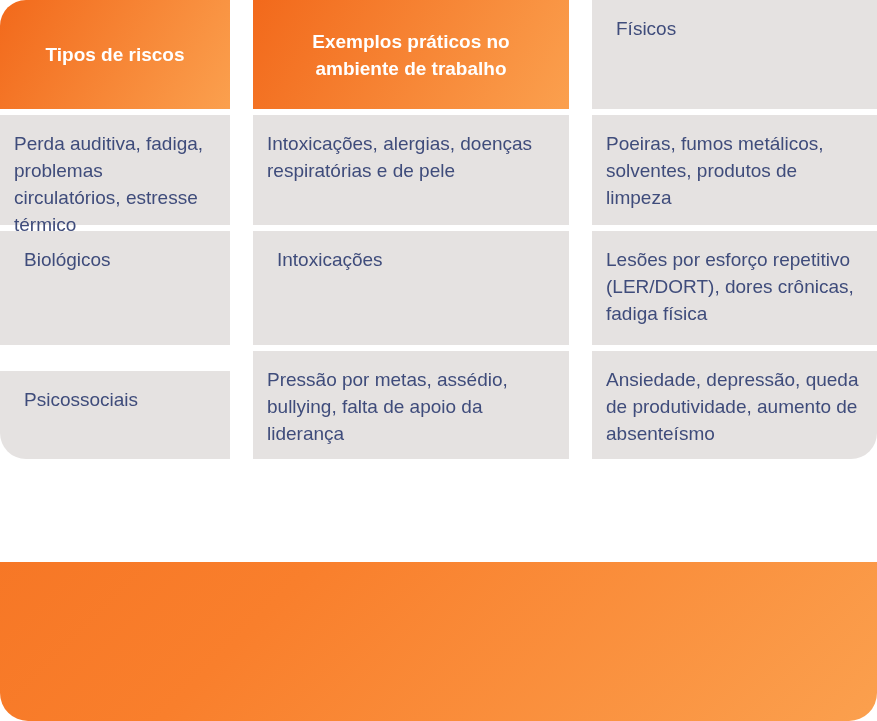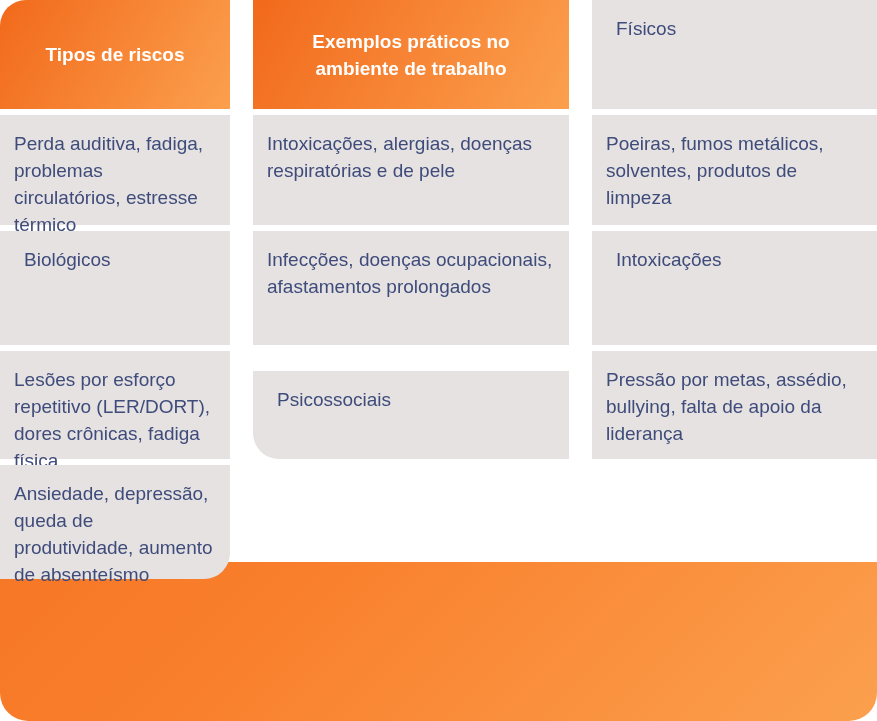--- a/index.html
+++ b/index.html
@@ -64,21 +64,20 @@
     <div class="hcell tl">Tipos de riscos</div>
     <div class="hcell">Exemplos práticos no ambiente de trabalho</div>
 
     <div class="cell first-col">Físicos</div>
     <div class="cell">Perda auditiva, fadiga, problemas circulatórios, estresse térmico</div>
 
     <div class="cell">Intoxicações, alergias, doenças respiratórias e de pele</div>
     <div class="cell">Poeiras, fumos metálicos, solventes, produtos de limpeza</div>
 
     <div class="cell first-col">Biológicos</div>
-    <div class="cell">Infecções, doenças ocupacionais, afastamentos prolongados</div>
 
     <div class="cell first-col">Intoxicações</div>
     <div class="cell">Lesões por esforço repetitivo (LER/DORT), dores crônicas, fadiga física</div>
 
     <div class="cell first-col bl">Psicossociais</div>
     <div class="cell">Pressão por metas, assédio, bullying, falta de apoio da liderança</div>
     <div class="cell br">Ansiedade, depressão, queda de produtividade, aumento de absenteísmo</div>
 
   </div>
 </div>

